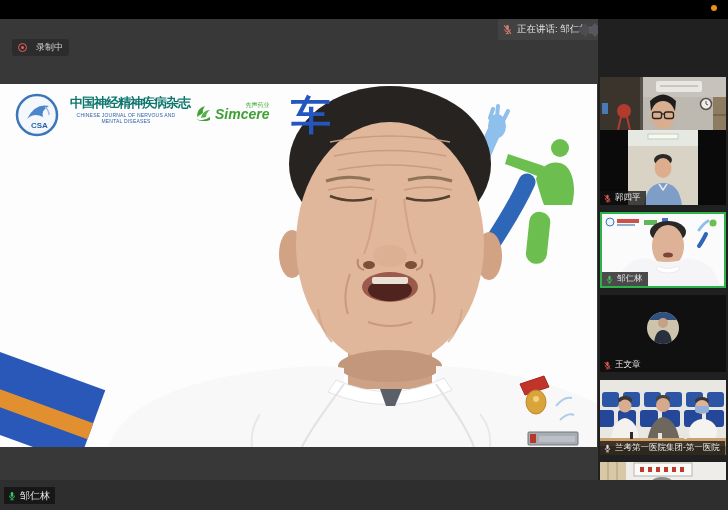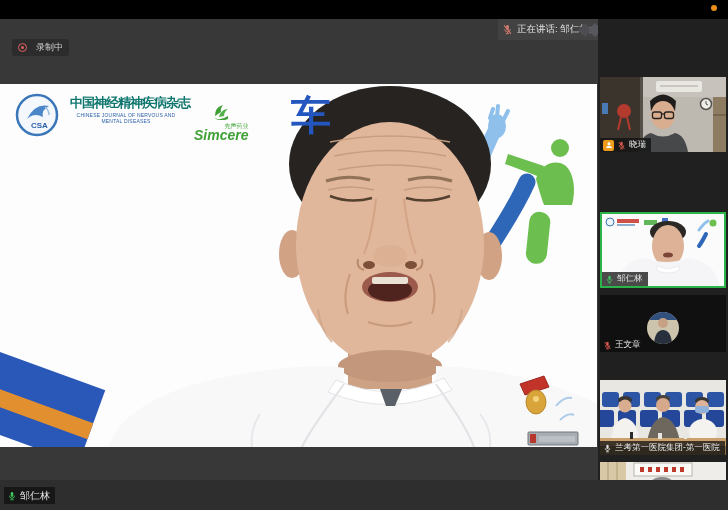--- a/index.html
+++ b/index.html
@@ -20,21 +20,21 @@
     display:flex;align-items:center;padding:0 6px;gap:9px;}
   .record-badge .txt{font-size:9px;color:#cfcfcf;}
   .record-ring{width:9px;height:9px;border-radius:50%;border:1.5px solid #e35f5b;box-sizing:border-box;position:relative;}
   .record-ring::after{content:"";position:absolute;left:1.5px;top:1.5px;width:3px;height:3px;border-radius:50%;background:#e35f5b;}
   
   .video-canvas{left:0;top:84px;width:597px;height:363px;background:#fdfdfe;overflow:hidden;}
   .csa-logo{left:14px;top:8px;width:46px;height:46px;}
   .journal{left:70px;top:10px;width:112px;text-align:center;}
   .journal .cn{font-size:13px;font-weight:bold;color:#0f766e;letter-spacing:-1px;white-space:nowrap;}
   .journal .en{font-size:5px;color:#2a5fa8;line-height:6px;letter-spacing:.2px;}
-  .simcere{left:194px;top:18px;display:flex;align-items:center;gap:3px;flex-direction:column;}
+  .simcere{left:194px;top:18px;display:flex;align-items:center;gap:3px;}
   .simcere .cn{font-size:6px;color:#47a93c;line-height:6px;text-align:right;}
   .simcere .en{font-size:14px;font-weight:bold;font-style:italic;color:#3fa035;line-height:13px;}
   .banner-char{left:291px;top:4px;font-size:40px;font-weight:bold;color:#2456c0;
     font-family:"DejaVu Serif","Liberation Serif",serif;}
   
   .name-label{display:flex;align-items:center;gap:3px;background:rgba(16,16,16,.75);
     padding:1px 5px 1px 3px;color:#ededed;}
   .main-label{left:4px;top:487px;height:15px;font-size:10px;}
   .tile-label{position:absolute;left:0;bottom:0;height:14px;font-size:8.5px;max-width:100%;
     box-sizing:border-box;white-space:nowrap;overflow:hidden;}
@@ -216,20 +216,38 @@
             <use href="#ic-person"></use>
           </svg>
       </span>
       <svg class="ic" width="9" height="9" style="color:#e15b4e">
           <use href="#ic-mic-off"></use>
         </svg>
       <span>晓瑞</span>
     </div>
   </div>
 
+  <div class="tile" style="top:130px;height:75px;">
+    <svg width="126" height="75" viewBox="0 0 126 75">
+      <rect width="126" height="75" fill="#0a0a0a"></rect>
+      <rect x="28" width="70" height="75" fill="#d9d3c6"></rect>
+      <rect x="28" width="70" height="16" fill="#e6e9e2"></rect>
+      <rect x="48" y="4" width="30" height="5" fill="#f6faf0" stroke="#c5cbbd"></rect>
+      <ellipse cx="63" cy="30" rx="9" ry="6" fill="#2c2a28"></ellipse>
+      <ellipse cx="63" cy="38" rx="8.5" ry="10" fill="#dcae8e"></ellipse>
+      <path d="M44,75 q3,-22 19,-22 q16,0 19,22 z" fill="#7e9ec8"></path>
+      <path d="M59,54 l4,6 l4,-6" stroke="#e8ecf2" stroke-width="1.5" fill="none"></path>
+    </svg>
+    <div class="name-label tile-label">
+      <svg class="ic" width="9" height="9" style="color:#e15b4e">
+          <use href="#ic-mic-off"></use>
+        </svg>
+      <span>郭四平</span>
+    </div>
+  </div>
 
   <div class="tile tile-active" style="top:212px;height:76px;">
     <svg width="122" height="72" viewBox="0 0 122 72">
       <rect width="122" height="72" fill="#fbfbfc"></rect>
       <circle cx="8" cy="8" r="4" fill="#eef4fb" stroke="#3a76b8"></circle>
       <rect x="15" y="5" width="22" height="4" fill="#c53329" opacity=".85"></rect>
       <rect x="15" y="10" width="18" height="2" fill="#4a79b5" opacity=".6"></rect>
       <rect x="42" y="6" width="13" height="5" fill="#47a93c" opacity=".85"></rect>
       <rect x="60" y="4" width="6" height="8" fill="#2456c0" opacity=".85"></rect>
       <path d="M97,16 q5,-7 9,-9" stroke="#8fc0ec" stroke-width="3" fill="none" stroke-linecap="round"></path>
@@ -242,21 +260,21 @@
       <path d="M56,52 q10,5 20,0 l2,4 q-12,6 -24,0 z" fill="#fff" stroke="#e4e4e8" stroke-width=".7"></path>
     </svg>
     <div class="name-label tile-label">
       <svg class="ic" width="9" height="9" style="color:#3ec75e">
           <use href="#ic-mic"></use>
         </svg>
       <span>邹仁林</span>
     </div>
   </div>
 
-  <div class="tile" style="top:295px;height:57px;">
+  <div class="tile" style="top:295px;height:77px;">
     <svg width="126" height="77" viewBox="0 0 126 77">
       <rect width="126" height="77" fill="#101010"></rect>
       <clipPath id="av4">
           <circle cx="63" cy="33" r="16"></circle>
         </clipPath>
       <g clip-path="url(#av4)">
         <rect x="47" y="17" width="32" height="32" fill="#cdc4ae"></rect>
         <rect x="47" y="17" width="32" height="8" fill="#32507e"></rect>
         <circle cx="63" cy="28" r="5" fill="#c7a184"></circle>
         <path d="M54,49 q1,-14 9,-14 q8,0 9,14 z" fill="#27303c"></path>

